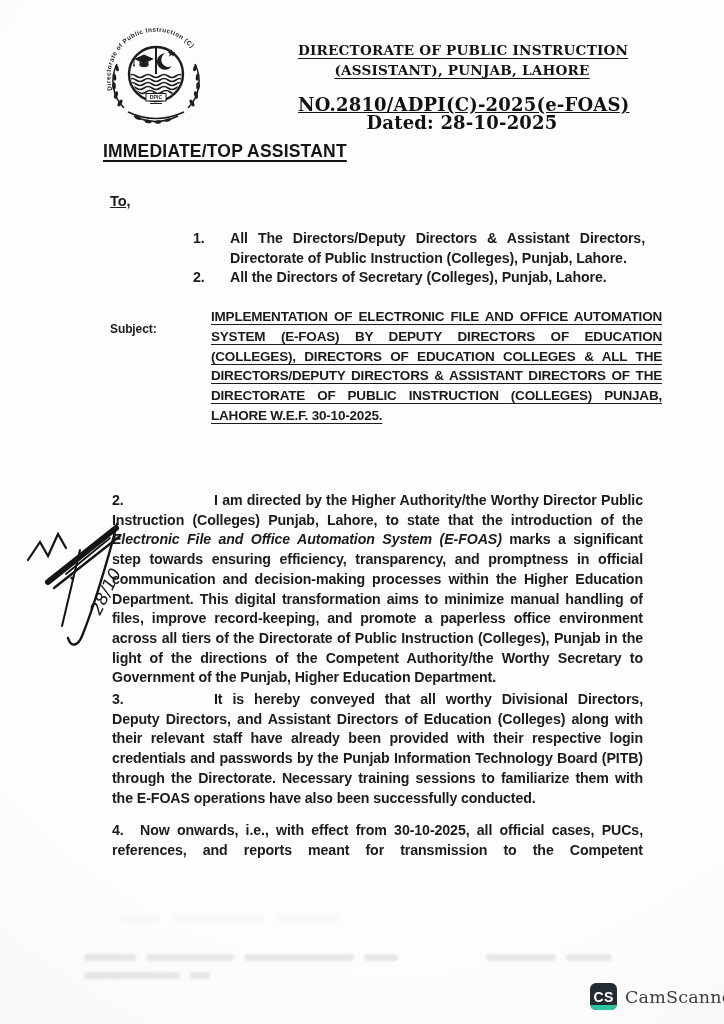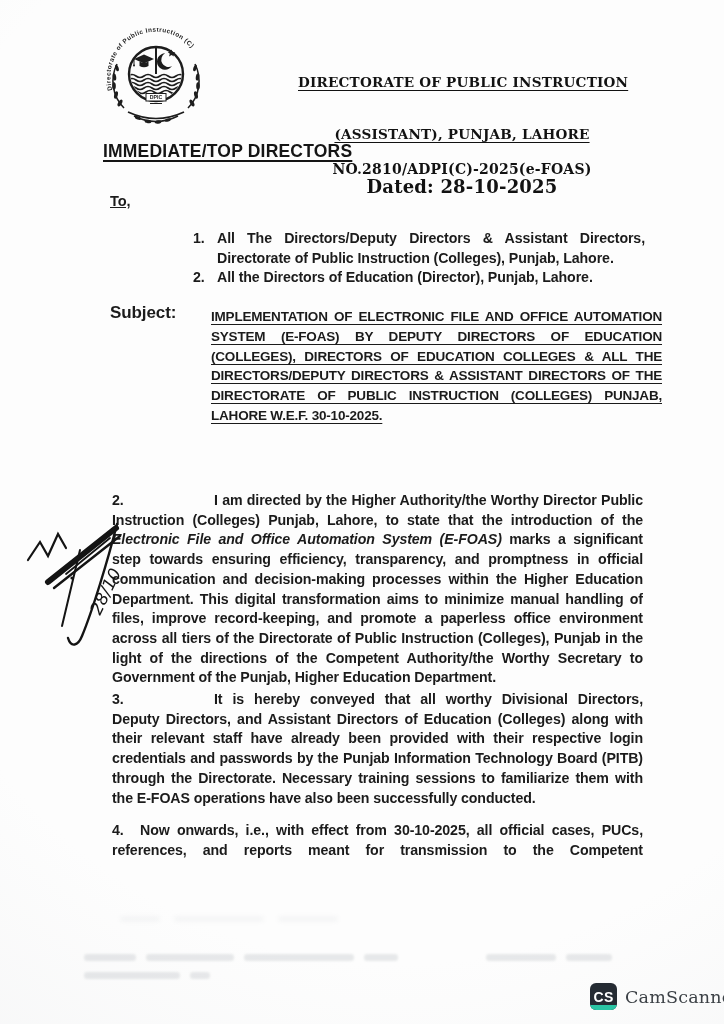--- a/index.html
+++ b/index.html
@@ -23,43 +23,43 @@
   .emblem { position: absolute; left: 104px; top: 28px; width: 104px; height: 108px; }
   .head-block {
     position: absolute; left: 298px; top: 40px; width: 328px;
     text-align: center;
     font-family: "DejaVu Serif", serif;
     font-weight: 700; color: #121212;
   }
   .org-line {
     font-size: 13.6px; line-height: 20px; letter-spacing: 0.2px;
     white-space: nowrap;
-    text-decoration: underline; text-decoration-thickness: 1.4px; text-underline-offset: 3px; margin-top: 32px;
-  }
-  .ref-no { margin-top: 16px; font-size: 14px; line-height: 18px; white-space: nowrap; letter-spacing: 0.2px; }
+    text-decoration: underline; text-decoration-thickness: 1.4px; text-underline-offset: 3px;
+  }
+  .ref-no { margin-top: 16px; font-size: 18px; line-height: 18px; white-space: nowrap; letter-spacing: 0.2px; text-decoration: underline; }
   .dated  { font-size: 18px; line-height: 18px; white-space: nowrap; letter-spacing: 0.2px; }
 
   .priority {
     position: absolute; left: 103px; top: 141px;
     font-size: 17.5px; font-weight: 700; letter-spacing: 0.2px; color: #151515;
     text-decoration: underline; text-decoration-thickness: 2px; text-underline-offset: 3px;
     white-space: nowrap;
   }
 
   
   .btxt { font-size: 14.2px; font-weight: 700; letter-spacing: -0.1px; line-height: 19.7px; color: #1b1b1b; }
 
   .to-label { position: absolute; left: 110px; top: 192px; font-size: 14.6px; text-decoration: underline; }
 
   .recipients { position: absolute; left: 193px; top: 229px; width: 452px; }
   .recipient { display: flex; }
   .r-num { flex: 0 0 24px; }
-  .r-text { flex: 1 1 auto; text-align: justify; }
-
-  .subject-label { position: absolute; left: 110px; top: 303px; font-size: 17px; }
+  .r-text { flex: 1 1 auto; text-align: justify; margin-left: 13px; }
+
+  .subject-label { position: absolute; left: 110px; top: 320px; font-size: 12px; }
   .subject-block { position: absolute; left: 211px; top: 307px; width: 451px; }
   .subject-heading {
     text-align: justify;
     font-size: 13.5px; letter-spacing: -0.2px; line-height: 19.8px;
     text-decoration: underline; text-decoration-thickness: 1.3px; text-underline-offset: 3px;
   }
   .subject-intro { text-align: justify; }
 
   .body-para { position: absolute; left: 112px; width: 531px; text-align: justify; }
   .para-2 { top: 491px; }
@@ -164,31 +164,31 @@
     </g>
   </svg>
 
   <div class="head-block">
     <div class="org-line">DIRECTORATE OF PUBLIC INSTRUCTION</div>
     <div class="org-line">(ASSISTANT), PUNJAB, LAHORE</div>
     <div class="ref-no">NO.2810/ADPI(C)-2025(e-FOAS)</div>
     <div class="dated">Dated: 28-10-2025</div>
   </div>
 
-  <div class="priority">IMMEDIATE/TOP DIRECTORS</div>
+  <div class="priority">IMMEDIATE/TOP ASSISTANT</div>
 
   <div class="to-label btxt">To,</div>
   <div class="recipients btxt">
     <div class="recipient">
       <span class="r-num">1.</span>
       <span class="r-text">All The Directors/Deputy Directors &amp; Assistant Directors, Directorate of Public Instruction (Colleges), Punjab, Lahore.</span>
     </div>
     <div class="recipient">
       <span class="r-num">2.</span>
-      <span class="r-text">All the Directors of Education (Director), Punjab, Lahore.</span>
+      <span class="r-text">All the Directors of Secretary (Colleges), Punjab, Lahore.</span>
     </div>
   </div>
 
   <div class="subject-label btxt">Subject:</div>
   <div class="subject-block btxt">
     <div class="subject-heading">IMPLEMENTATION OF ELECTRONIC FILE AND OFFICE AUTOMATION SYSTEM (E-FOAS) BY DEPUTY DIRECTORS OF EDUCATION (COLLEGES), DIRECTORS OF EDUCATION COLLEGES &amp; ALL THE DIRECTORS/DEPUTY DIRECTORS &amp; ASSISTANT DIRECTORS OF THE DIRECTORATE OF PUBLIC INSTRUCTION (COLLEGES) PUNJAB, LAHORE W.E.F. 30-10-2025.</div>
   </div>
 
   <p class="body-para btxt para-2"><span class="pnum-wide">2.</span><span>I am directed by the Higher Authority/the Worthy Director Public Instruction (Colleges) Punjab, Lahore, to state that the introduction of the </span><em>Electronic File and Office Automation System (E-FOAS)</em><span> marks a significant step towards ensuring efficiency, transparency, and promptness in official communication and decision-making processes within the Higher Education Department. This digital transformation aims to minimize manual handling of files, improve record-keeping, and promote a paperless office environment across all tiers of the Directorate of Public Instruction (Colleges), Punjab in the light of the directions of the Competent Authority/the Worthy Secretary to Government of the Punjab, Higher Education Department.</span></p>
 

